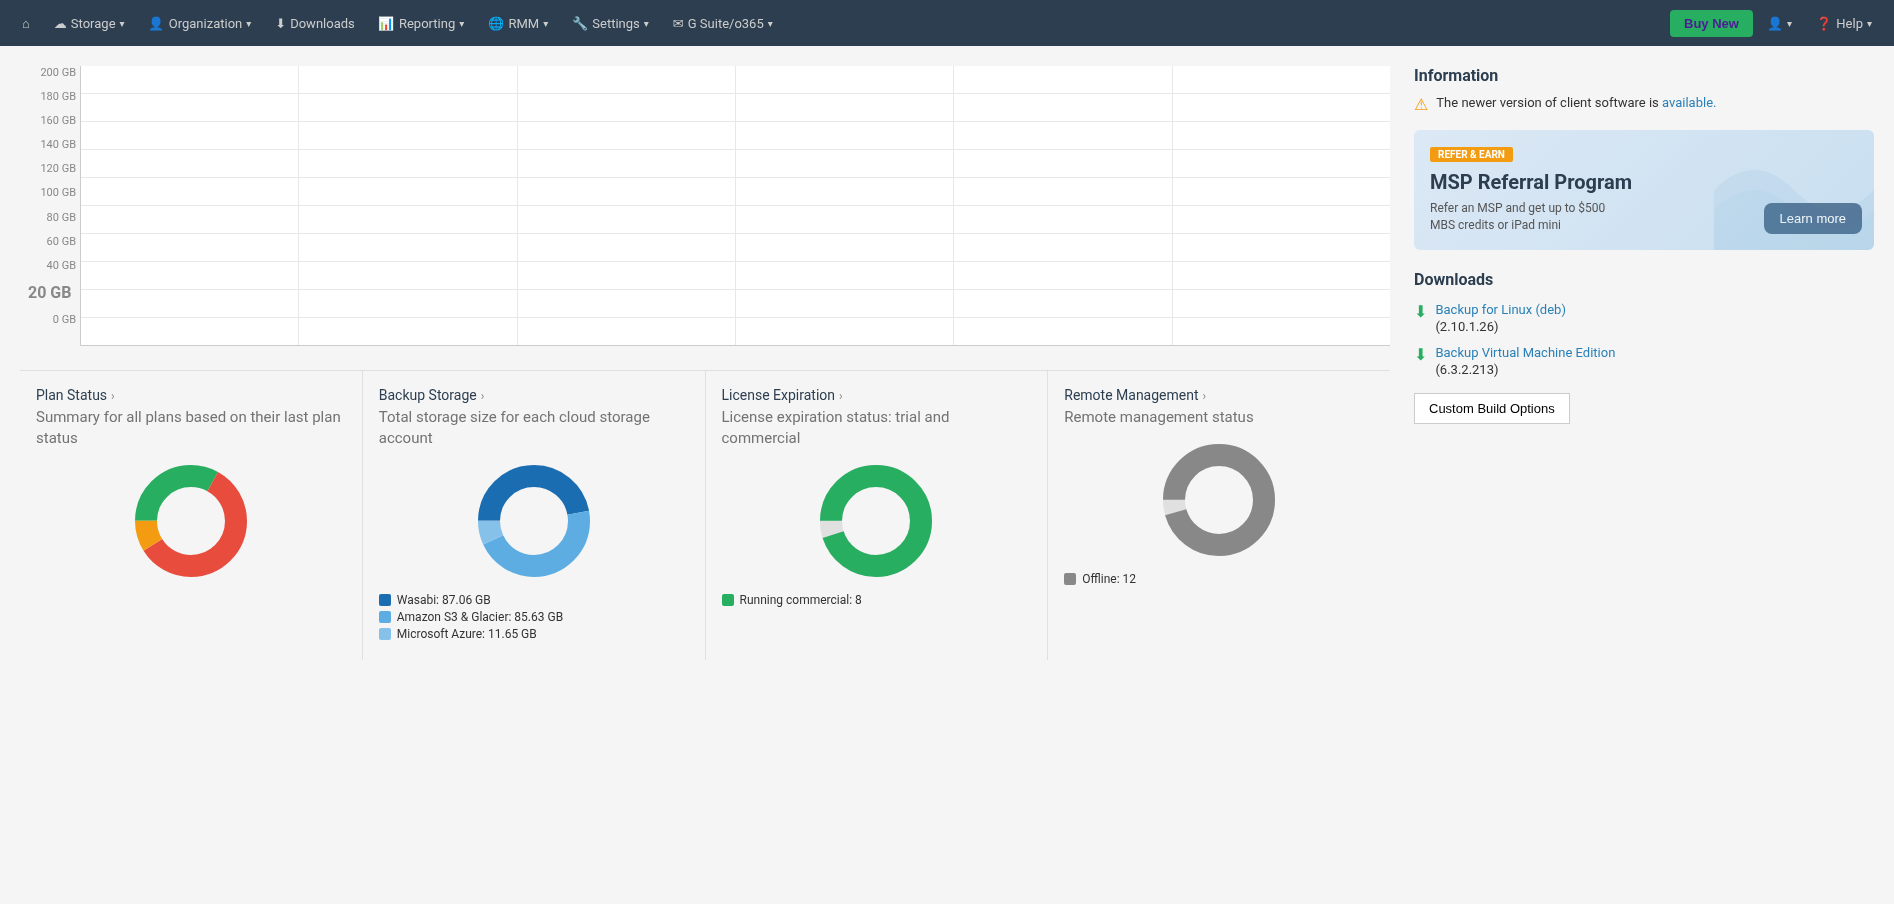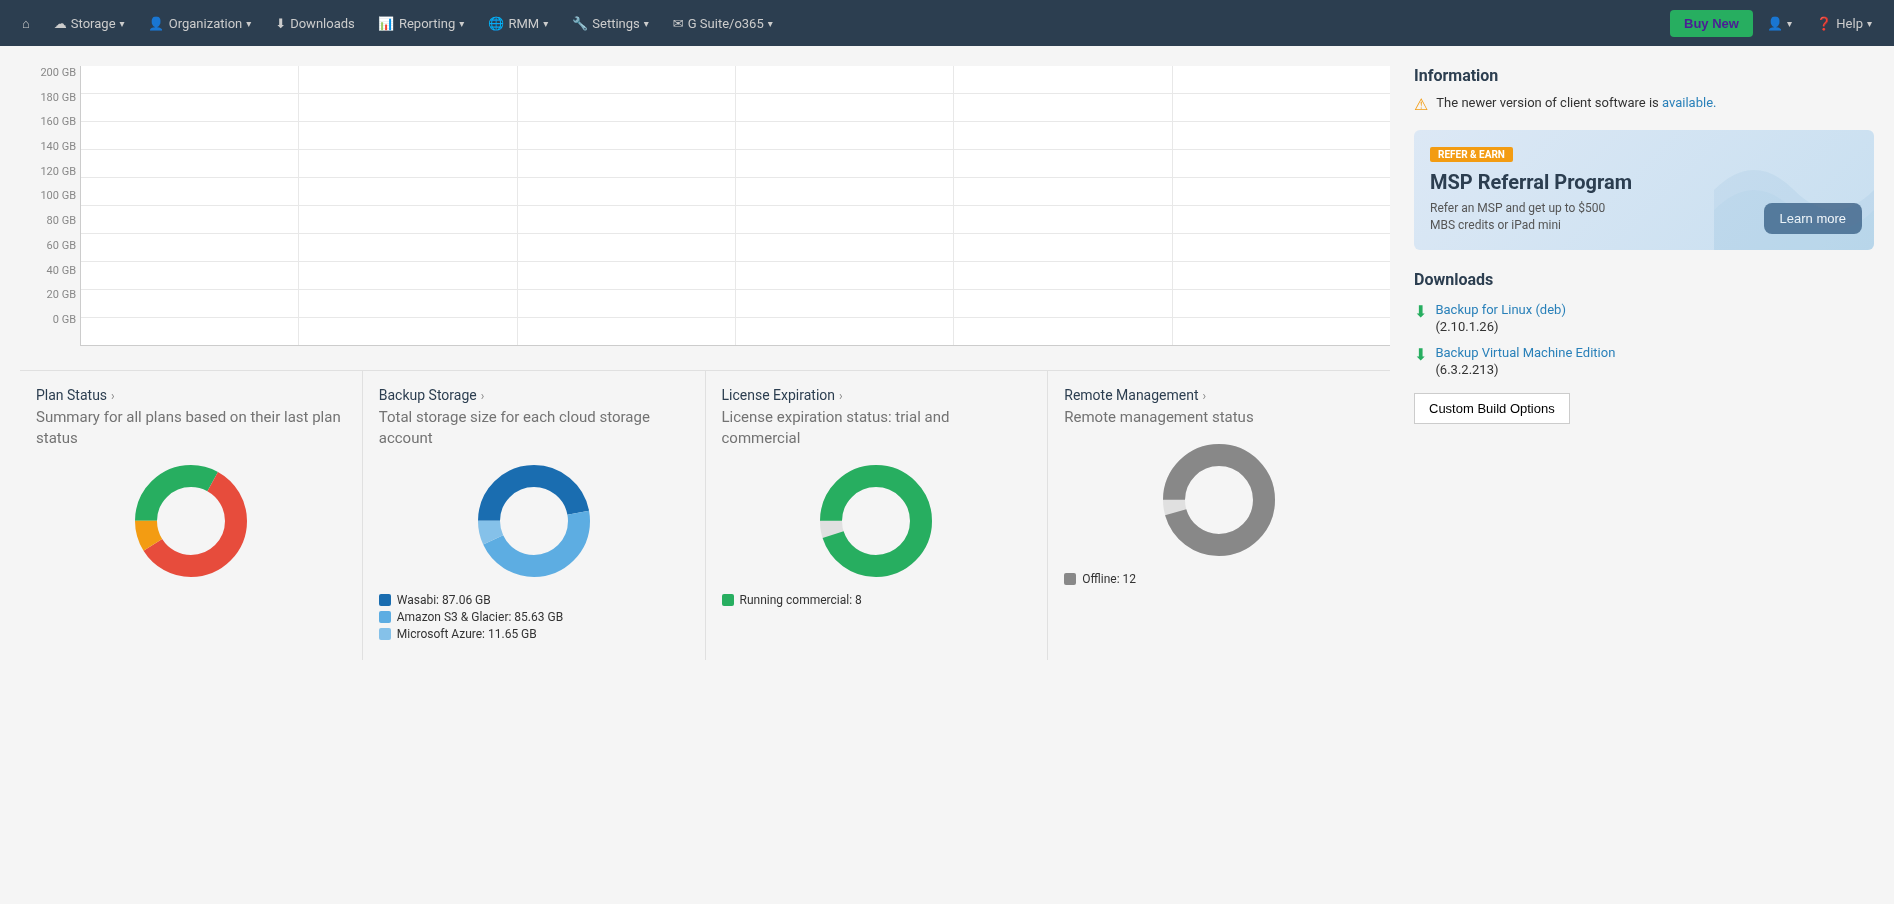--- a/index.html
+++ b/index.html
@@ -203,21 +203,21 @@
 <div class="main-container">
 
   <div class="left-panel">
 
 
     <div class="chart-wrapper">
       <div style="position:relative;">
 
         <div style="position:absolute;left:-52px;top:0;bottom:20px;display:flex;flex-direction:column-reverse;justify-content:space-between;">
           <span style="font-size:11px;color:#888;text-align:right;width:48px;">0 GB</span>
-          <span style="font-size:11px;color:#888;text-align:right;width:48px;">20 GB</span>
+          <span style="font-size:16px;color:#888;width:48px;font-weight:bold;">20 GB</span>
           <span style="font-size:11px;color:#888;text-align:right;width:48px;">40 GB</span>
           <span style="font-size:11px;color:#888;text-align:right;width:48px;">60 GB</span>
           <span style="font-size:11px;color:#888;text-align:right;width:48px;">80 GB</span>
           <span style="font-size:11px;color:#888;text-align:right;width:48px;">100 GB</span>
           <span style="font-size:11px;color:#888;text-align:right;width:48px;">120 GB</span>
           <span style="font-size:11px;color:#888;text-align:right;width:48px;">140 GB</span>
           <span style="font-size:11px;color:#888;text-align:right;width:48px;">160 GB</span>
           <span style="font-size:11px;color:#888;text-align:right;width:48px;">180 GB</span>
           <span style="font-size:11px;color:#888;text-align:right;width:48px;">200 GB</span>
         </div>

